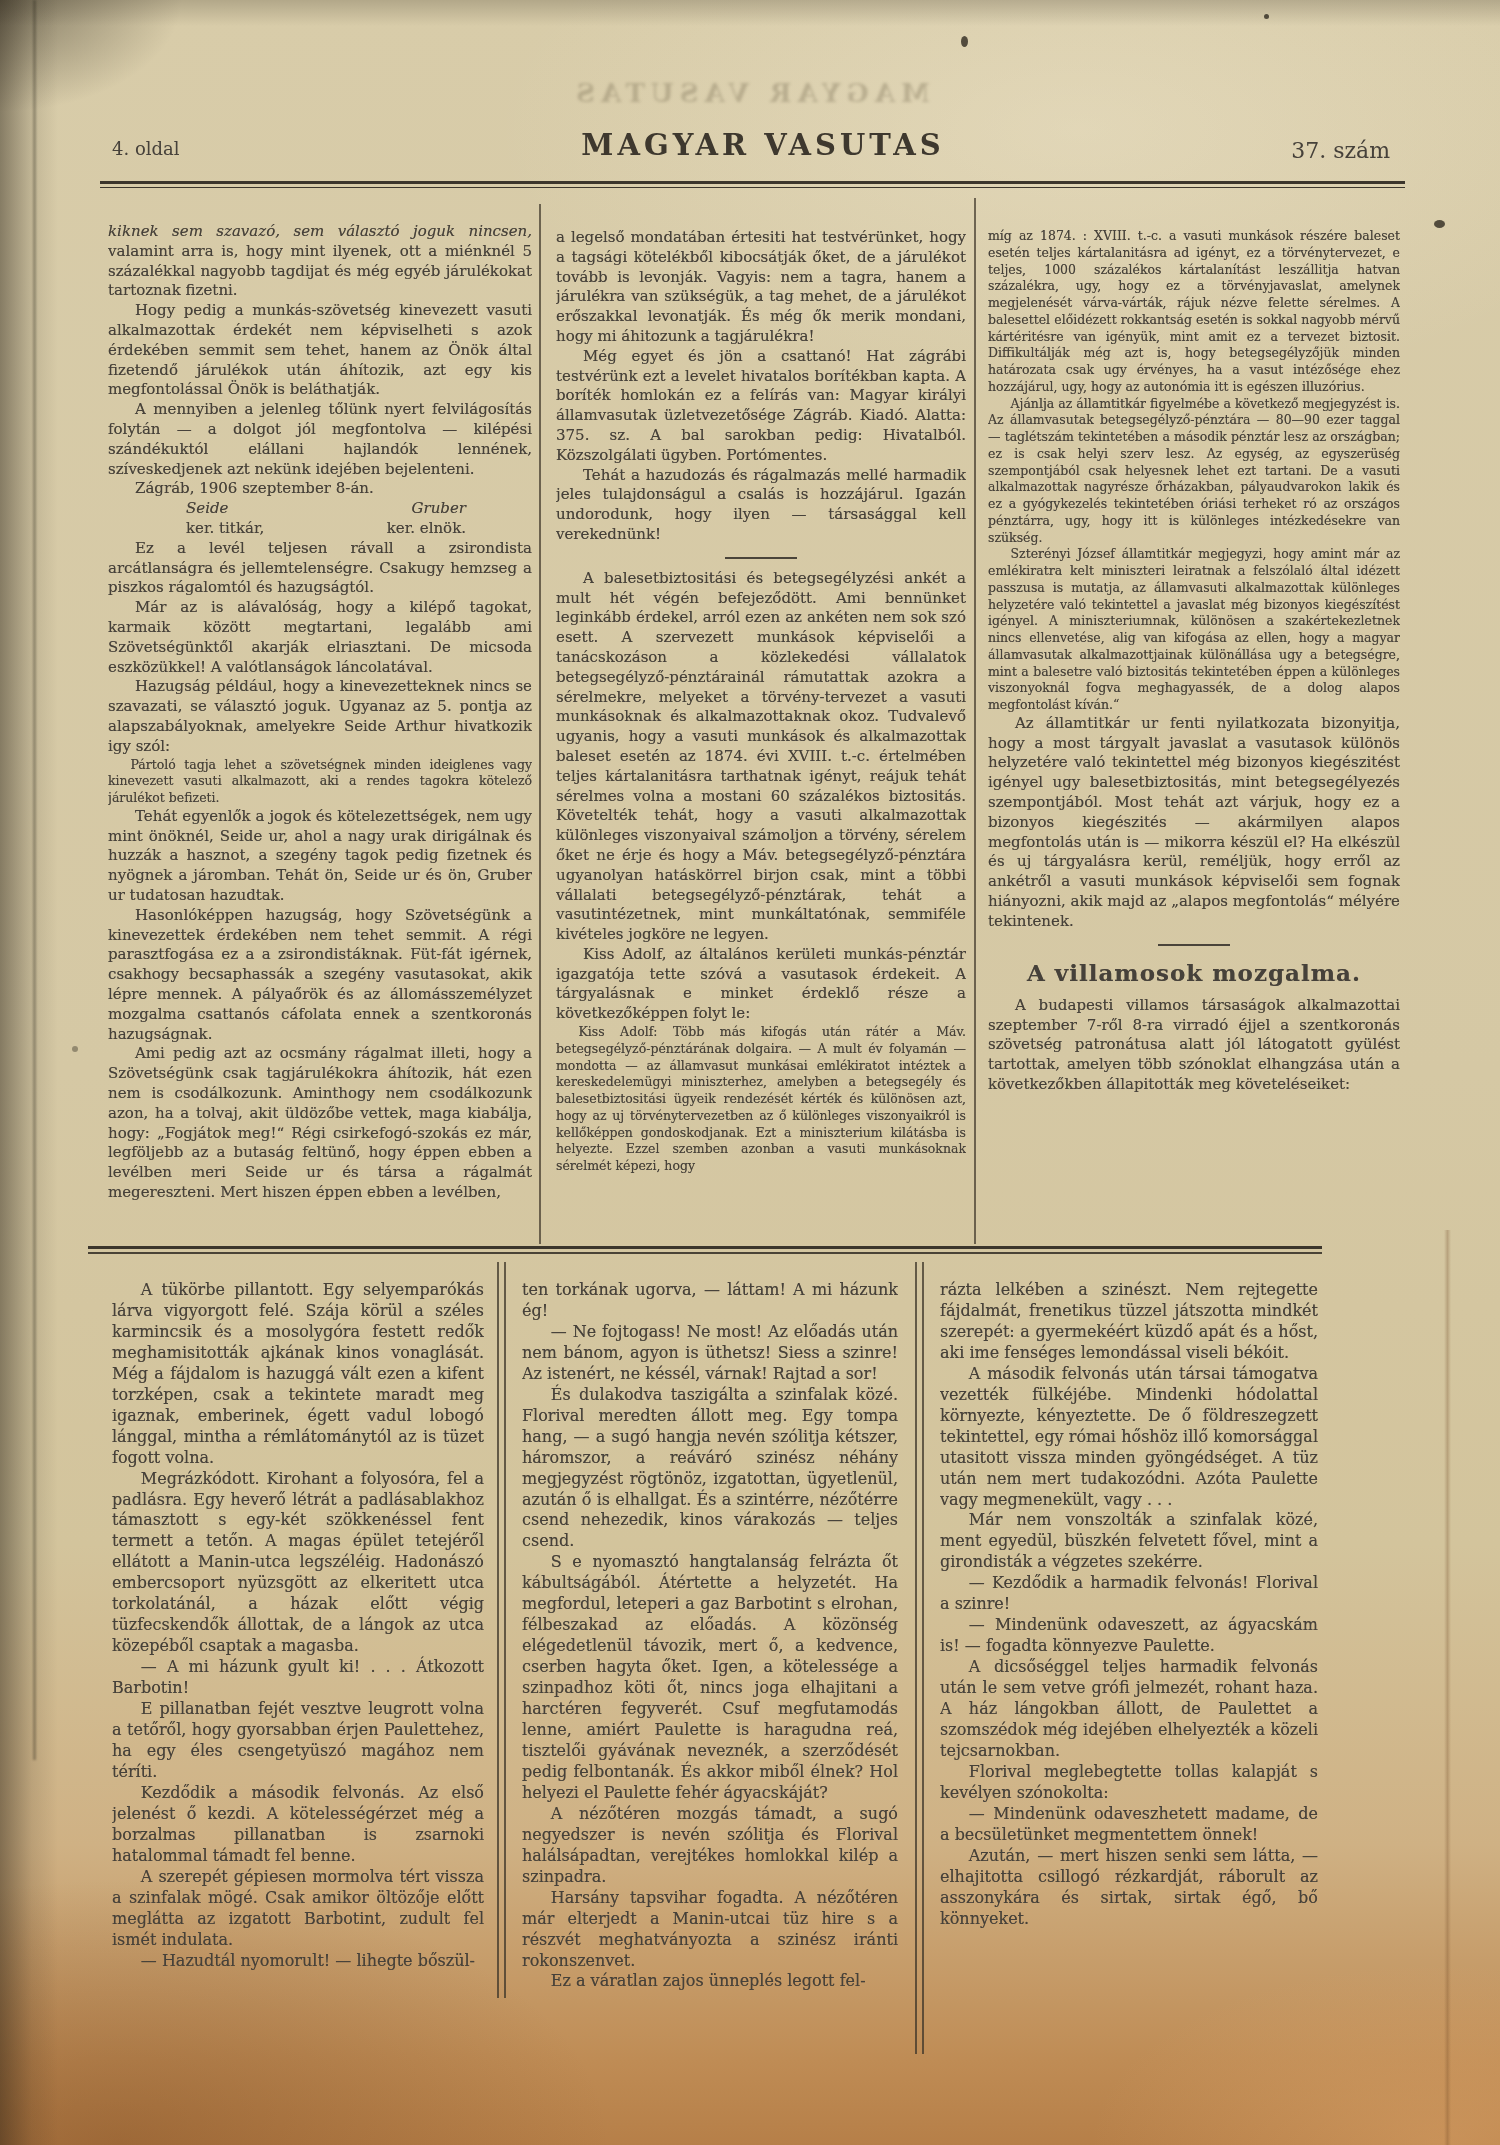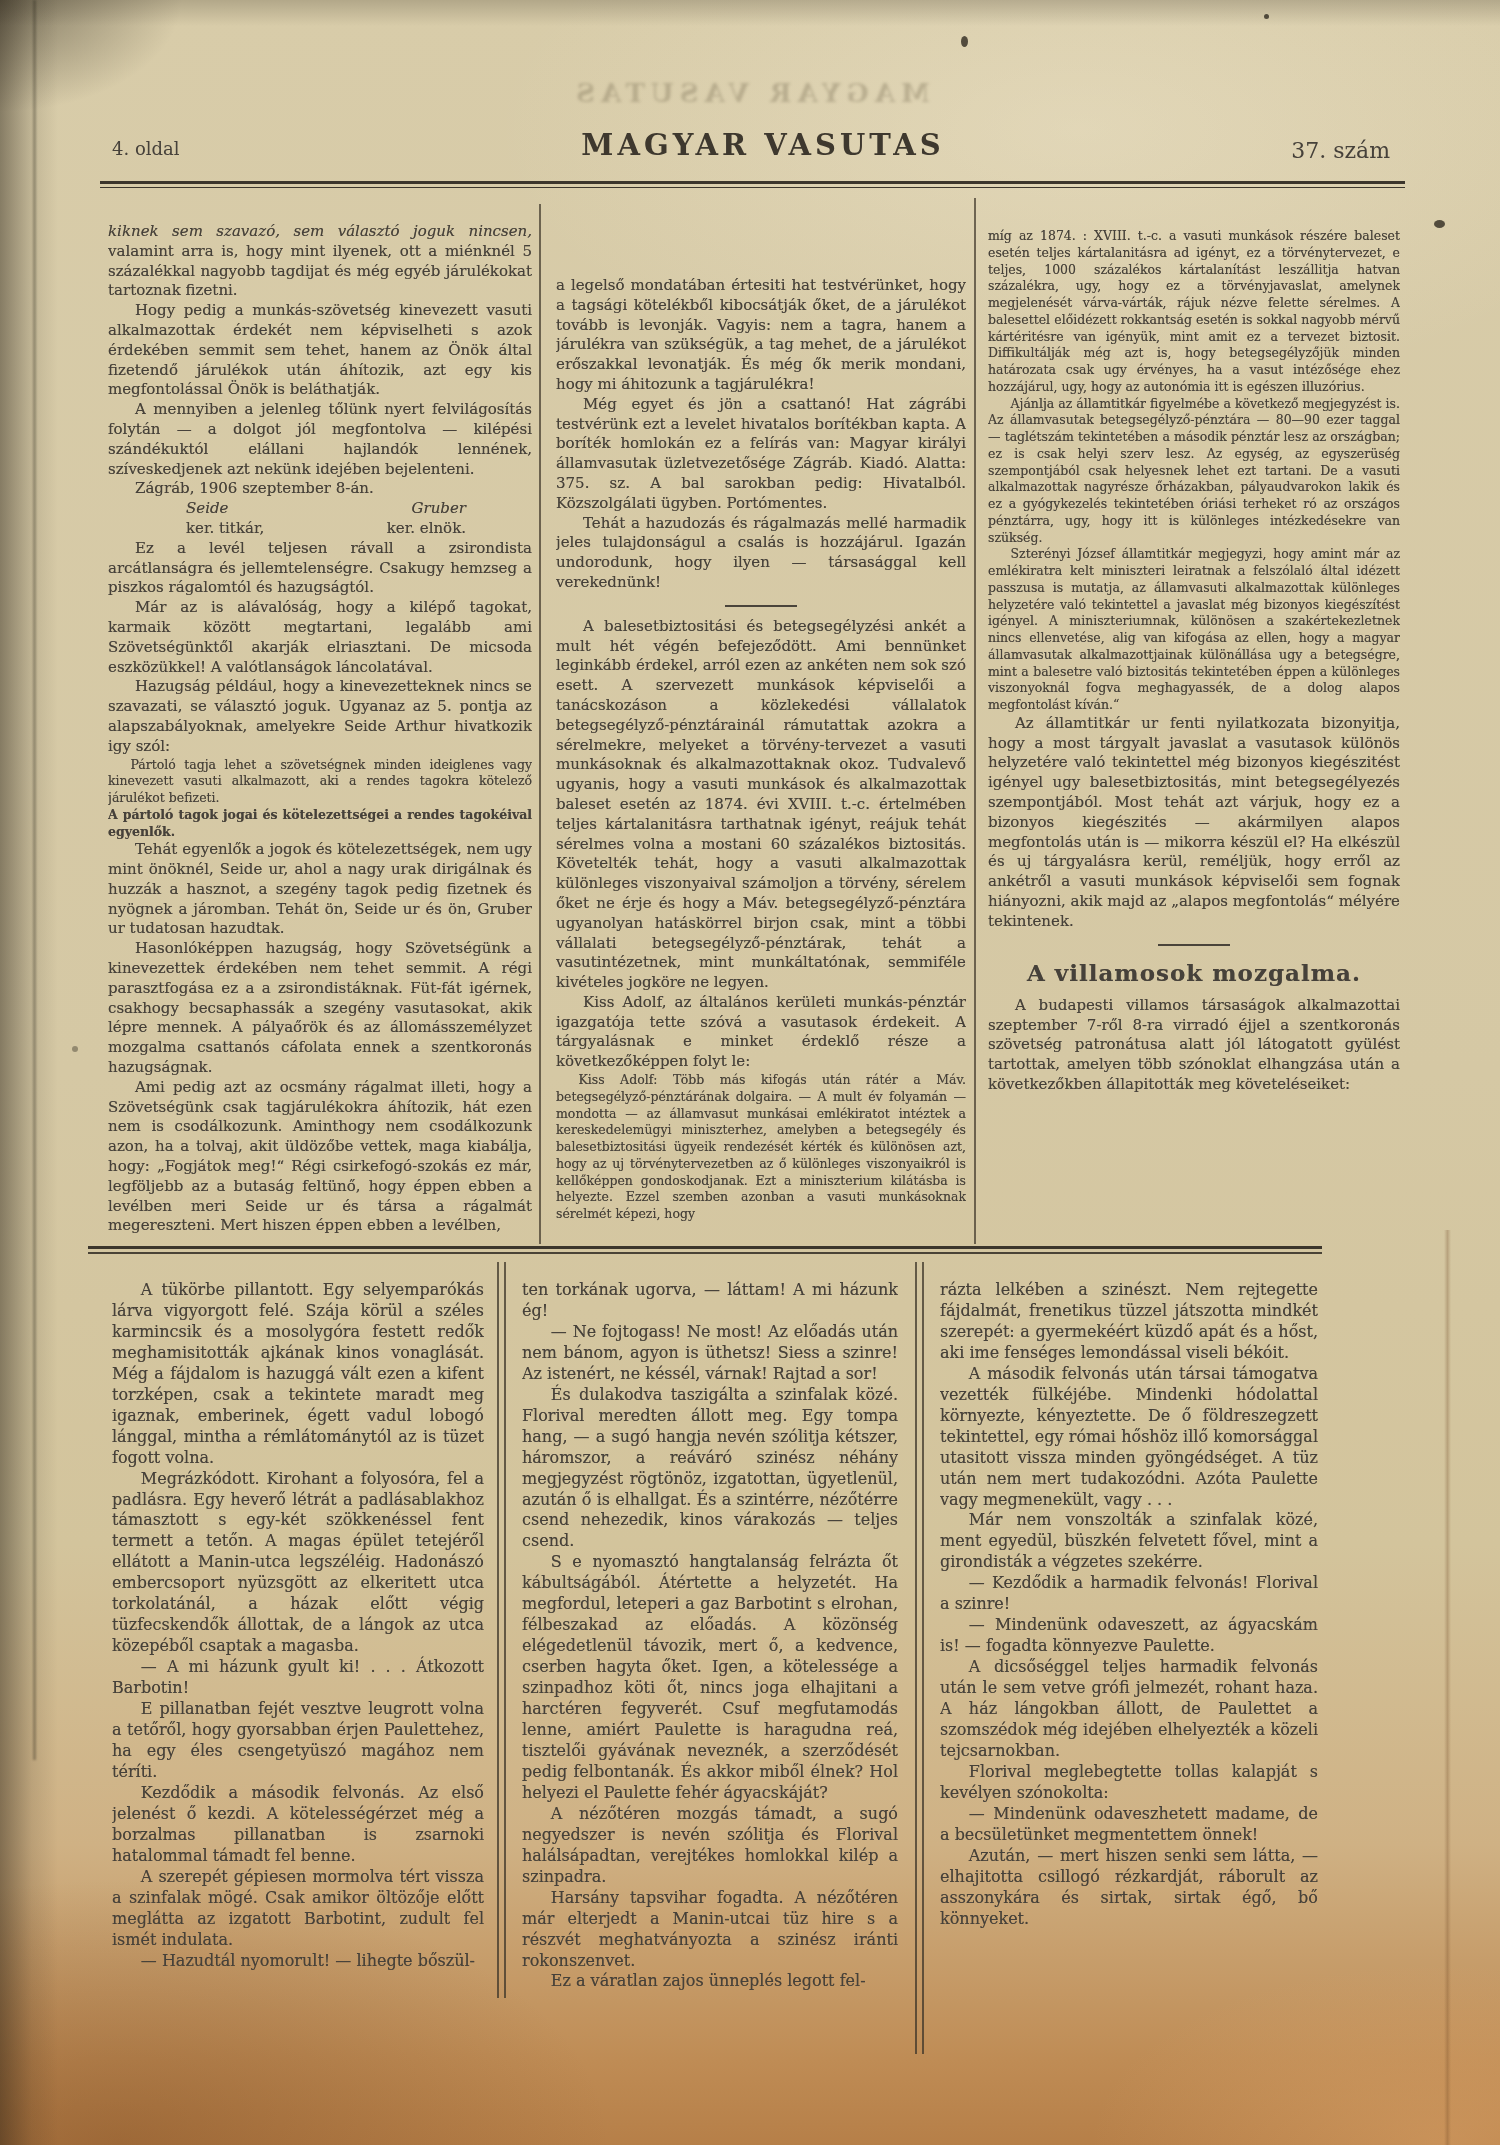--- a/index.html
+++ b/index.html
@@ -97,26 +97,25 @@
         <span>Gruber</span>
       </p>
       <p class="para sig">
         <span>ker. titkár,</span>
         <span>ker. elnök.</span>
       </p>
       <p class="para">Ez a levél teljesen rávall a zsirondista arcátlanságra és jellemtelenségre. Csakugy hemzseg a piszkos rágalomtól és hazugságtól.</p>
       <p class="para">Már az is alávalóság, hogy a kilépő tagokat, karmaik között megtartani, legalább ami Szövetségünktől akarják elriasztani. De micsoda eszközükkel! A valótlanságok láncolatával.</p>
       <p class="para">Hazugság például, hogy a kinevezetteknek nincs se szavazati, se választó joguk. Ugyanaz az 5. pontja az alapszabályoknak, amelyekre Seide Arthur hivatkozik igy szól:</p>
       <p class="para small">Pártoló tagja lehet a szövetségnek minden ideiglenes vagy kinevezett vasuti alkalmazott, aki a rendes tagokra kötelező járulékot befizeti.</p>
-      <p class="para smallbold">A pártoló tagok jogai és kötelezettségei a rendes tagokéival egyenlők.</p>
       <p class="para">Tehát egyenlők a jogok és kötelezettségek, nem ugy mint önöknél, Seide ur, ahol a nagy urak dirigálnak és huzzák a hasznot, a szegény tagok pedig fizetnek és nyögnek a járomban. Tehát ön, Seide ur és ön, Gruber ur tudatosan hazudtak.</p>
       <p class="para">Hasonlóképpen hazugság, hogy Szövetségünk a kinevezettek érdekében nem tehet semmit. A régi parasztfogása ez a a zsirondistáknak. Füt-fát igérnek, csakhogy becsaphassák a szegény vasutasokat, akik lépre mennek. A pályaőrök és az állomásszemélyzet mozgalma csattanós cáfolata ennek a szentkoronás hazugságnak.</p>
       <p class="para">Ami pedig azt az ocsmány rágalmat illeti, hogy a Szövetségünk csak tagjárulékokra áhítozik, hát ezen nem is csodálkozunk. Aminthogy nem csodálkozunk azon, ha a tolvaj, akit üldözőbe vettek, maga kiabálja, hogy: „Fogjátok meg!“ Régi csirkefogó-szokás ez már, legföljebb az a butaság feltünő, hogy éppen ebben a levélben meri Seide ur és társa a rágalmát megereszteni. Mert hiszen éppen ebben a levélben,</p>
     </div>
-  <div class="col col-top" style="left:556px;top:228px;width:410px;height:1016px;margin-top:48px;">
+  <div class="col col-top" style="left:556px;top:228px;width:410px;height:1016px;">
 
   <p class="para cont">a legelső mondatában értesiti hat testvérünket, hogy a tagsági kötelékből kibocsátják őket, de a járulékot tovább is levonják. Vagyis: nem a tagra, hanem a járulékra van szükségük, a tag mehet, de a járulékot erőszakkal levonatják. És még ők merik mondani, hogy mi áhitozunk a tagjárulékra!</p>
       <p class="para">Még egyet és jön a csattanó! Hat zágrábi testvérünk ezt a levelet hivatalos borítékban kapta. A boríték homlokán ez a felírás van: Magyar királyi államvasutak üzletvezetősége Zágráb. Kiadó. Alatta: 375. sz. A bal sarokban pedig: Hivatalból. Közszolgálati ügyben. Portómentes.</p>
       <p class="para">Tehát a hazudozás és rágalmazás mellé harmadik jeles tulajdonságul a csalás is hozzájárul. Igazán undorodunk, hogy ilyen — társasággal kell verekednünk!</p>
       <p class="para shortrule"></p>
       <p class="para">A balesetbiztositási és betegsegélyzési ankét a mult hét végén befejeződött. Ami bennünket leginkább érdekel, arról ezen az ankéten nem sok szó esett. A szervezett munkások képviselői a tanácskozáson a közlekedési vállalatok betegsegélyző-pénztárainál rámutattak azokra a sérelmekre, melyeket a törvény-tervezet a vasuti munkásoknak és alkalmazottaknak okoz. Tudvalevő ugyanis, hogy a vasuti munkások és alkalmazottak baleset esetén az 1874. évi XVIII. t.-c. értelmében teljes kártalanitásra tarthatnak igényt, reájuk tehát sérelmes volna a mostani 60 százalékos biztositás. Követelték tehát, hogy a vasuti alkalmazottak különleges viszonyaival számoljon a törvény, sérelem őket ne érje és hogy a Máv. betegsegélyző-pénztára ugyanolyan hatáskörrel birjon csak, mint a többi vállalati betegsegélyző-pénztárak, tehát a vasutintézetnek, mint munkáltatónak, semmiféle kivételes jogköre ne legyen.</p>
       <p class="para">Kiss Adolf, az általános kerületi munkás-pénztár igazgatója tette szóvá a vasutasok érdekeit. A tárgyalásnak e minket érdeklő része a következőképpen folyt le:</p>
       <p class="para small">Kiss Adolf: Több más kifogás után rátér a Máv. betegsegélyző-pénztárának dolgaira. — A mult év folyamán — mondotta — az államvasut munkásai emlékiratot intéztek a kereskedelemügyi miniszterhez, amelyben a betegsegély és balesetbiztositási ügyeik rendezését kérték és különösen azt, hogy az uj törvénytervezetben az ő különleges viszonyaikról is kellőképpen gondoskodjanak. Ezt a miniszterium kilátásba is helyezte. Ezzel szemben azonban a vasuti munkásoknak sérelmét képezi, hogy</p>
     </div>
   <div class="col col-top" style="left:988px;top:228px;width:412px;height:1016px;">

